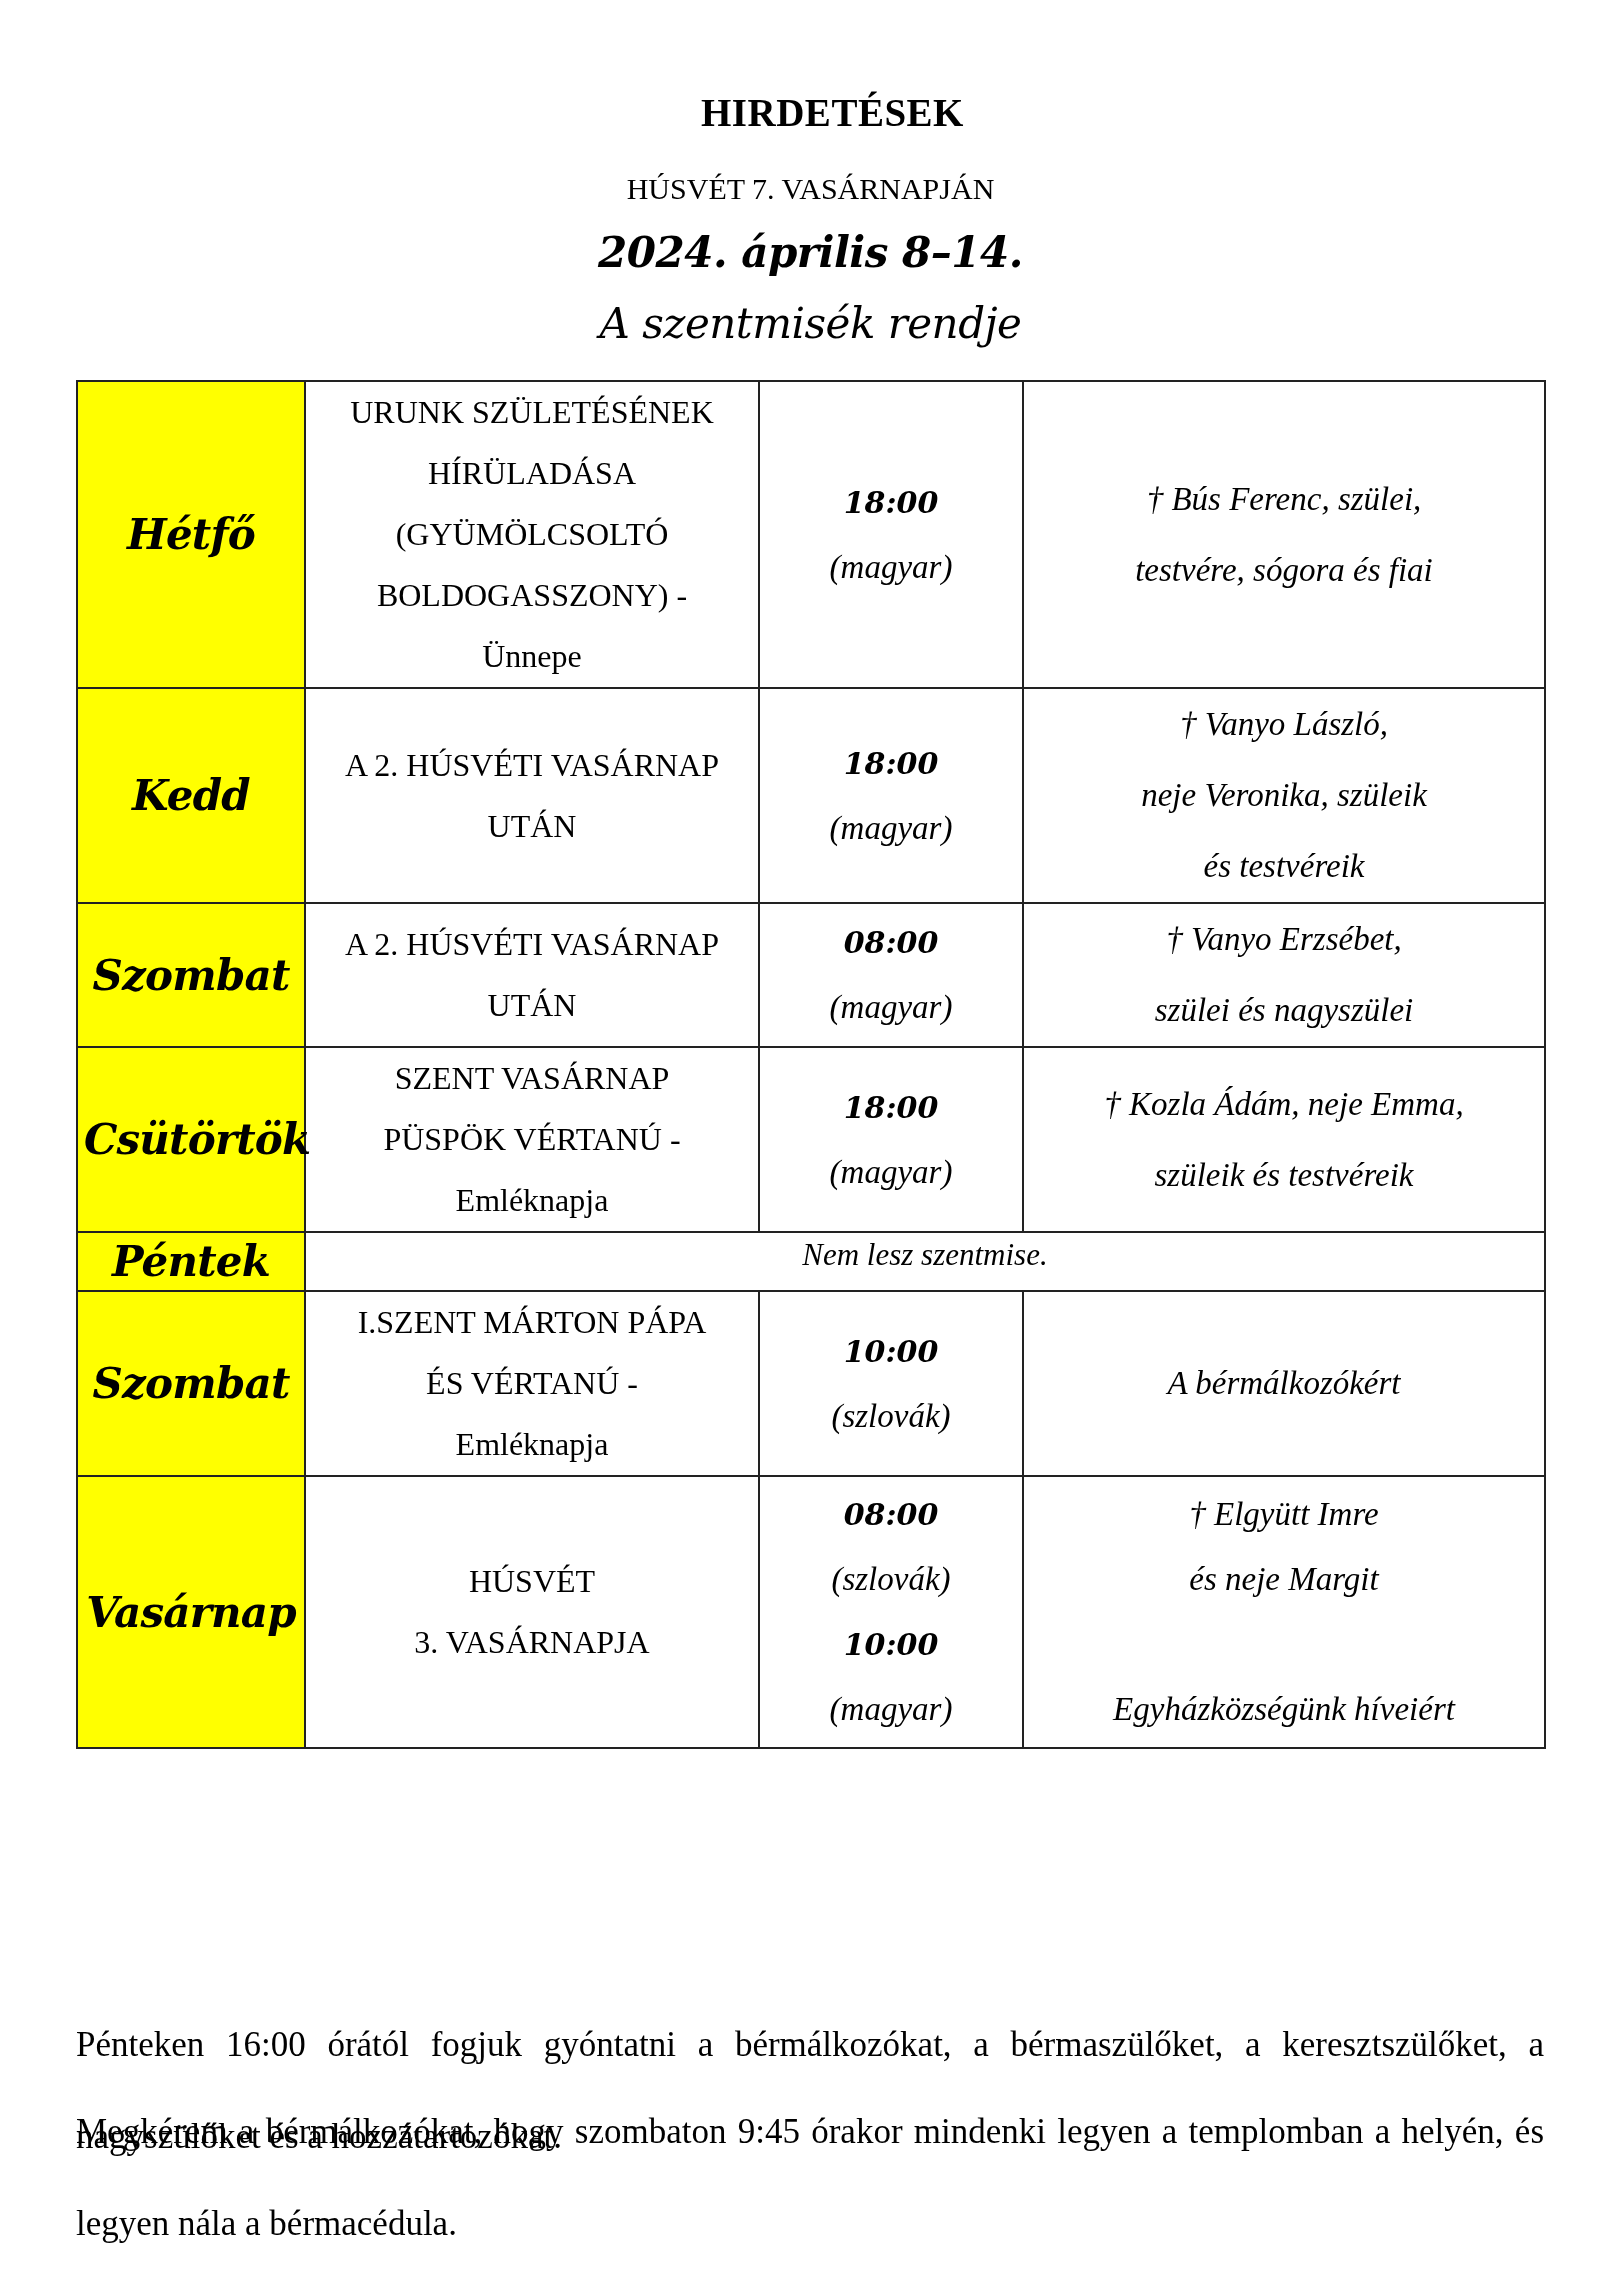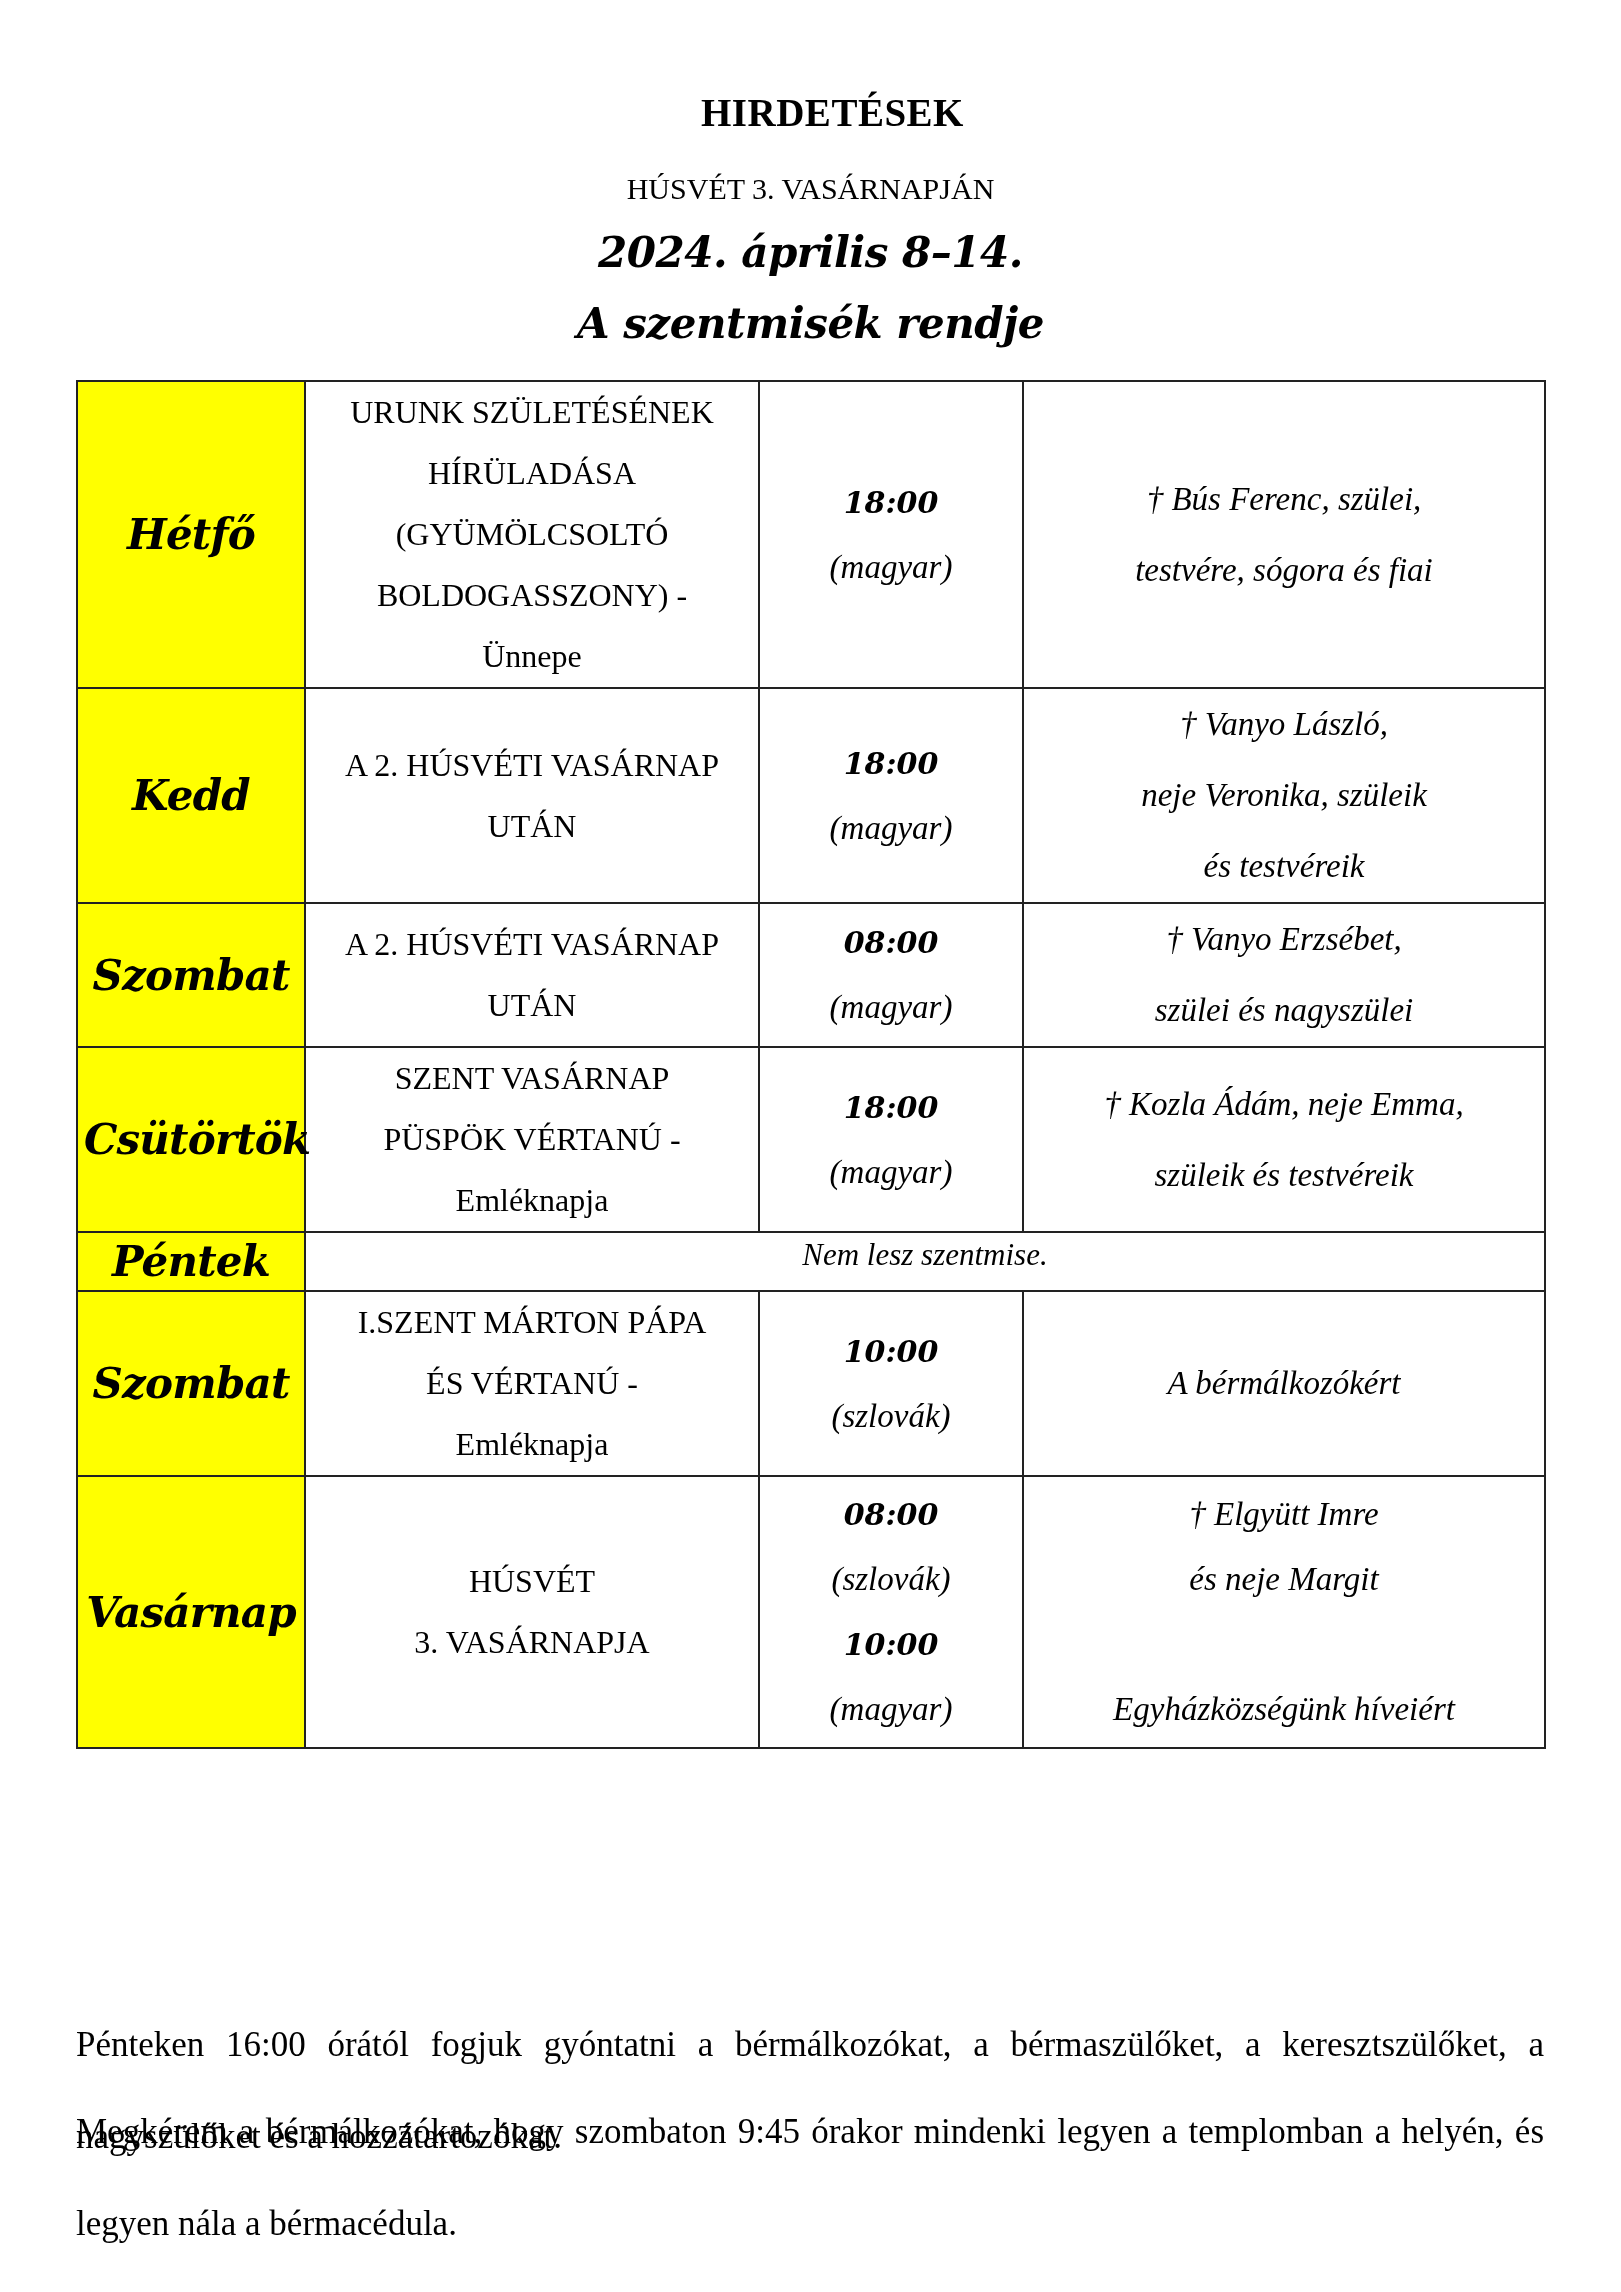--- a/index.html
+++ b/index.html
@@ -1,21 +1,21 @@
 <!DOCTYPE html>
 <html><head>
 <meta charset="utf-8">
 <style>
   html, body { margin: 0; padding: 0; background: #ffffff; }
   body { width: 1621px; height: 2293px; position: relative; overflow: hidden; color: #000; font-family: "Liberation Serif", "DejaVu Serif", serif; }
   .center-line { position: absolute; left: 0; width: 1621px; text-align: center; white-space: nowrap; }
   #title { top: 90px; font-size: 39px; font-weight: bold; letter-spacing: 0.5px; padding-left: 22px; }
   #subtitle { top: 172px; font-size: 30px; }
   #dates { top: 228px; font-size: 42px; font-weight: bold; font-style: italic; font-family: "DejaVu Serif", serif; letter-spacing: -0.5px; }
-  #section { top: 299px; font-size: 42px; font-weight: bold; font-style: italic; font-family: "DejaVu Serif", serif; letter-spacing: -0.5px; }
+  #section { top: 299px; font-size: 42px; font-weight: normal; font-style: italic; font-family: "DejaVu Serif", serif; letter-spacing: -0.5px; }
 
   table.sched { position: absolute; left: 76px; top: 380px; width: 1468px; border-collapse: collapse; table-layout: fixed; }
   table.sched td { border: 2.5px solid #222; text-align: center; vertical-align: middle; padding: 0 5.9px; }
   col.c1 { width: 228px; } col.c2 { width: 454px; } col.c3 { width: 264px; } col.c4 { width: 522px; }
   .yel { background: #ffff00; }
   .hdr { font-family: "DejaVu Serif", serif; font-style: italic; font-weight: bold; font-size: 33px; line-height: 63px; letter-spacing: -0.8px; }
   .day { font-family: "DejaVu Serif", serif; font-style: italic; font-weight: bold; font-size: 42px; letter-spacing: -0.8px; }
   .lit { font-family: "Liberation Serif", serif; font-size: 32px; line-height: 61px; }
   .tim b { display: block; font-family: "DejaVu Serif", serif; font-style: italic; font-weight: bold; font-size: 30px; line-height: 65px; }
   .tim i { display: block; font-family: "Liberation Serif", serif; font-style: italic; font-size: 33px; line-height: 65px; }
@@ -26,21 +26,21 @@
   .pday { vertical-align: top !important; padding-top: 3.9px !important; }
 
   .para { position: absolute; left: 76px; width: 1468px; font-family: "Liberation Serif", serif; font-size: 35px; line-height: 92px; text-align: justify; }
   #p1 { top: 1999px; }
   #p2 { top: 2086px; }
 </style>
 </head>
 <body>
 
 <div id="title" class="center-line">HIRDETÉSEK</div>
-<div id="subtitle" class="center-line">HÚSVÉT 3. VASÁRNAPJÁN</div>
+<div id="subtitle" class="center-line">HÚSVÉT 7. VASÁRNAPJÁN</div>
 <div id="dates" class="center-line">2024. április 8–14.</div>
 <div id="section" class="center-line">A szentmisék rendje</div>
 
 <table class="sched">
   <colgroup>
       <col class="c1">
       <col class="c2">
       <col class="c3">
       <col class="c4">
     </colgroup>

